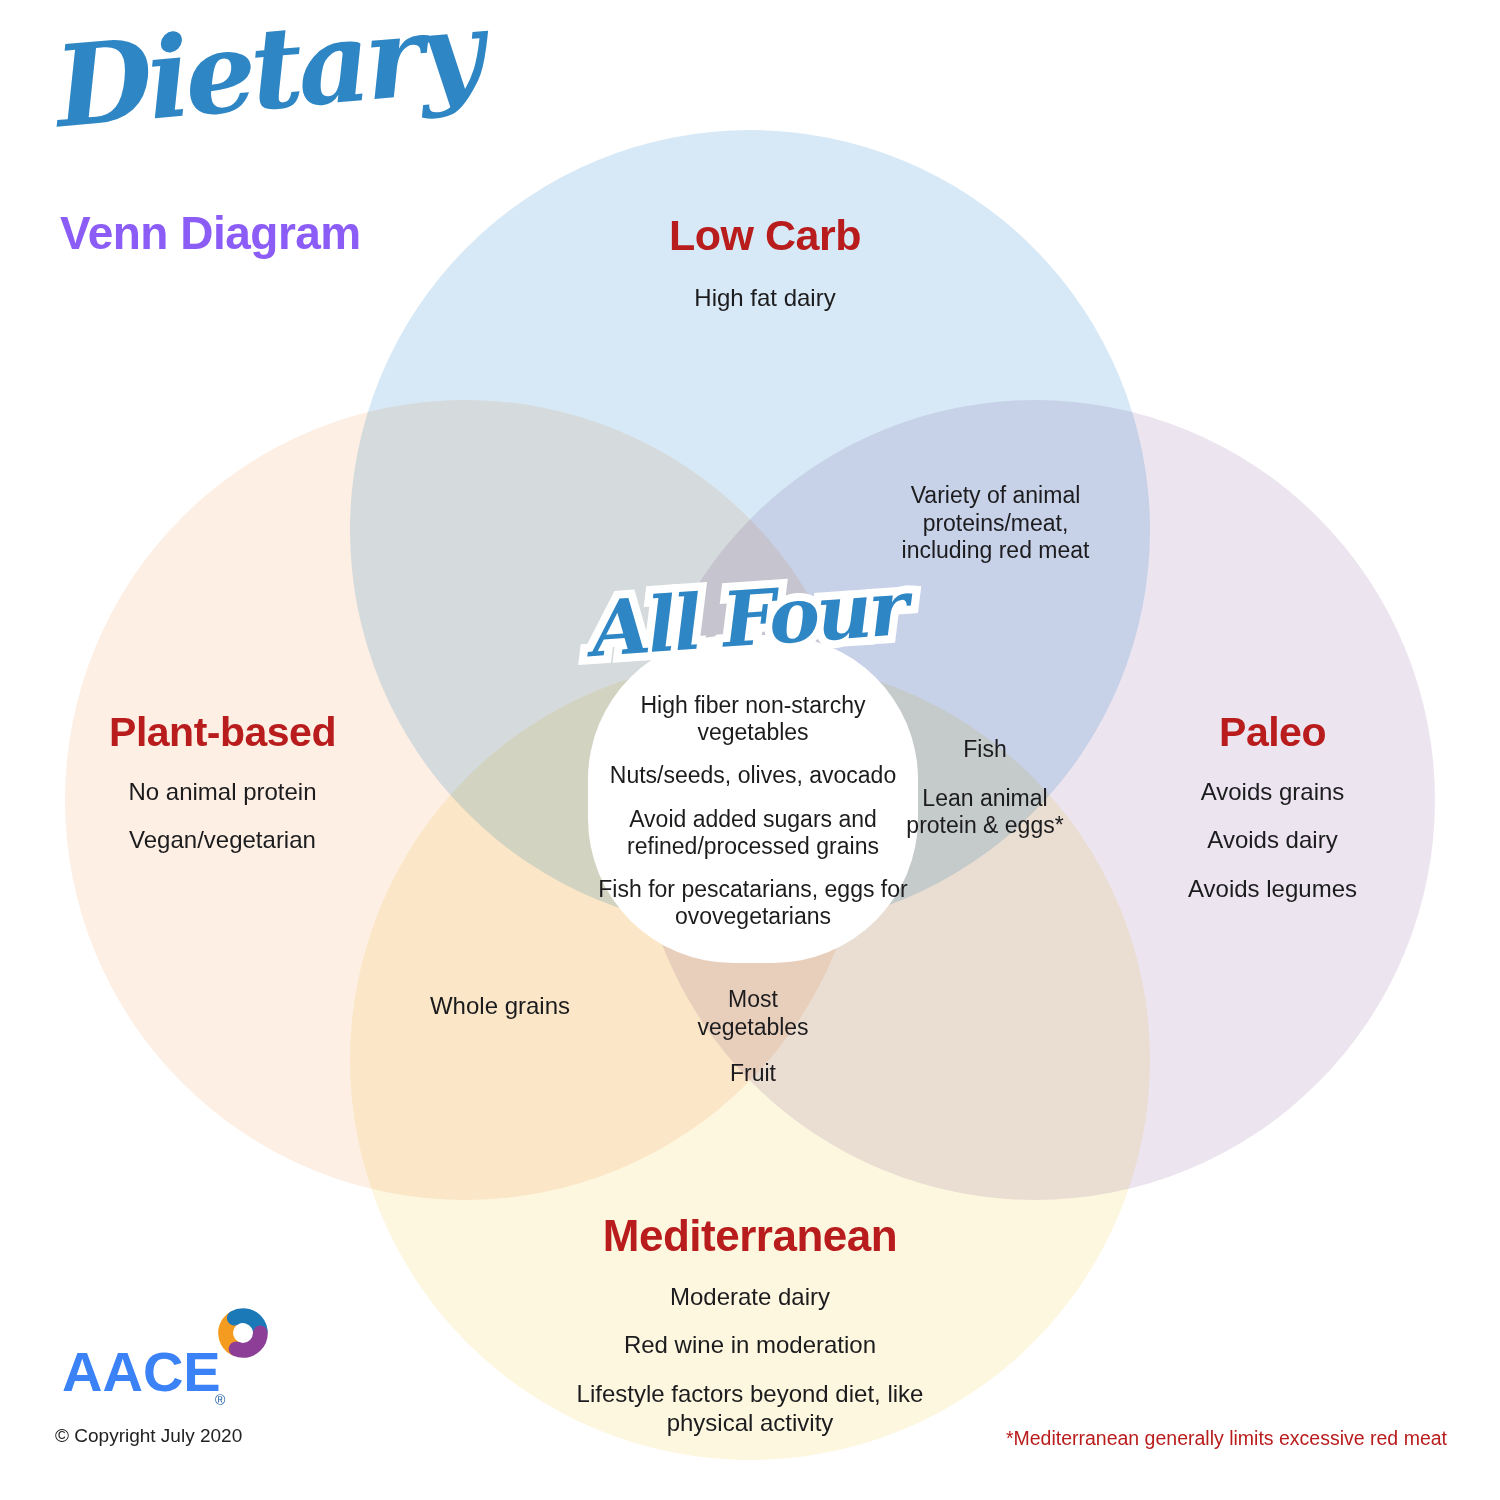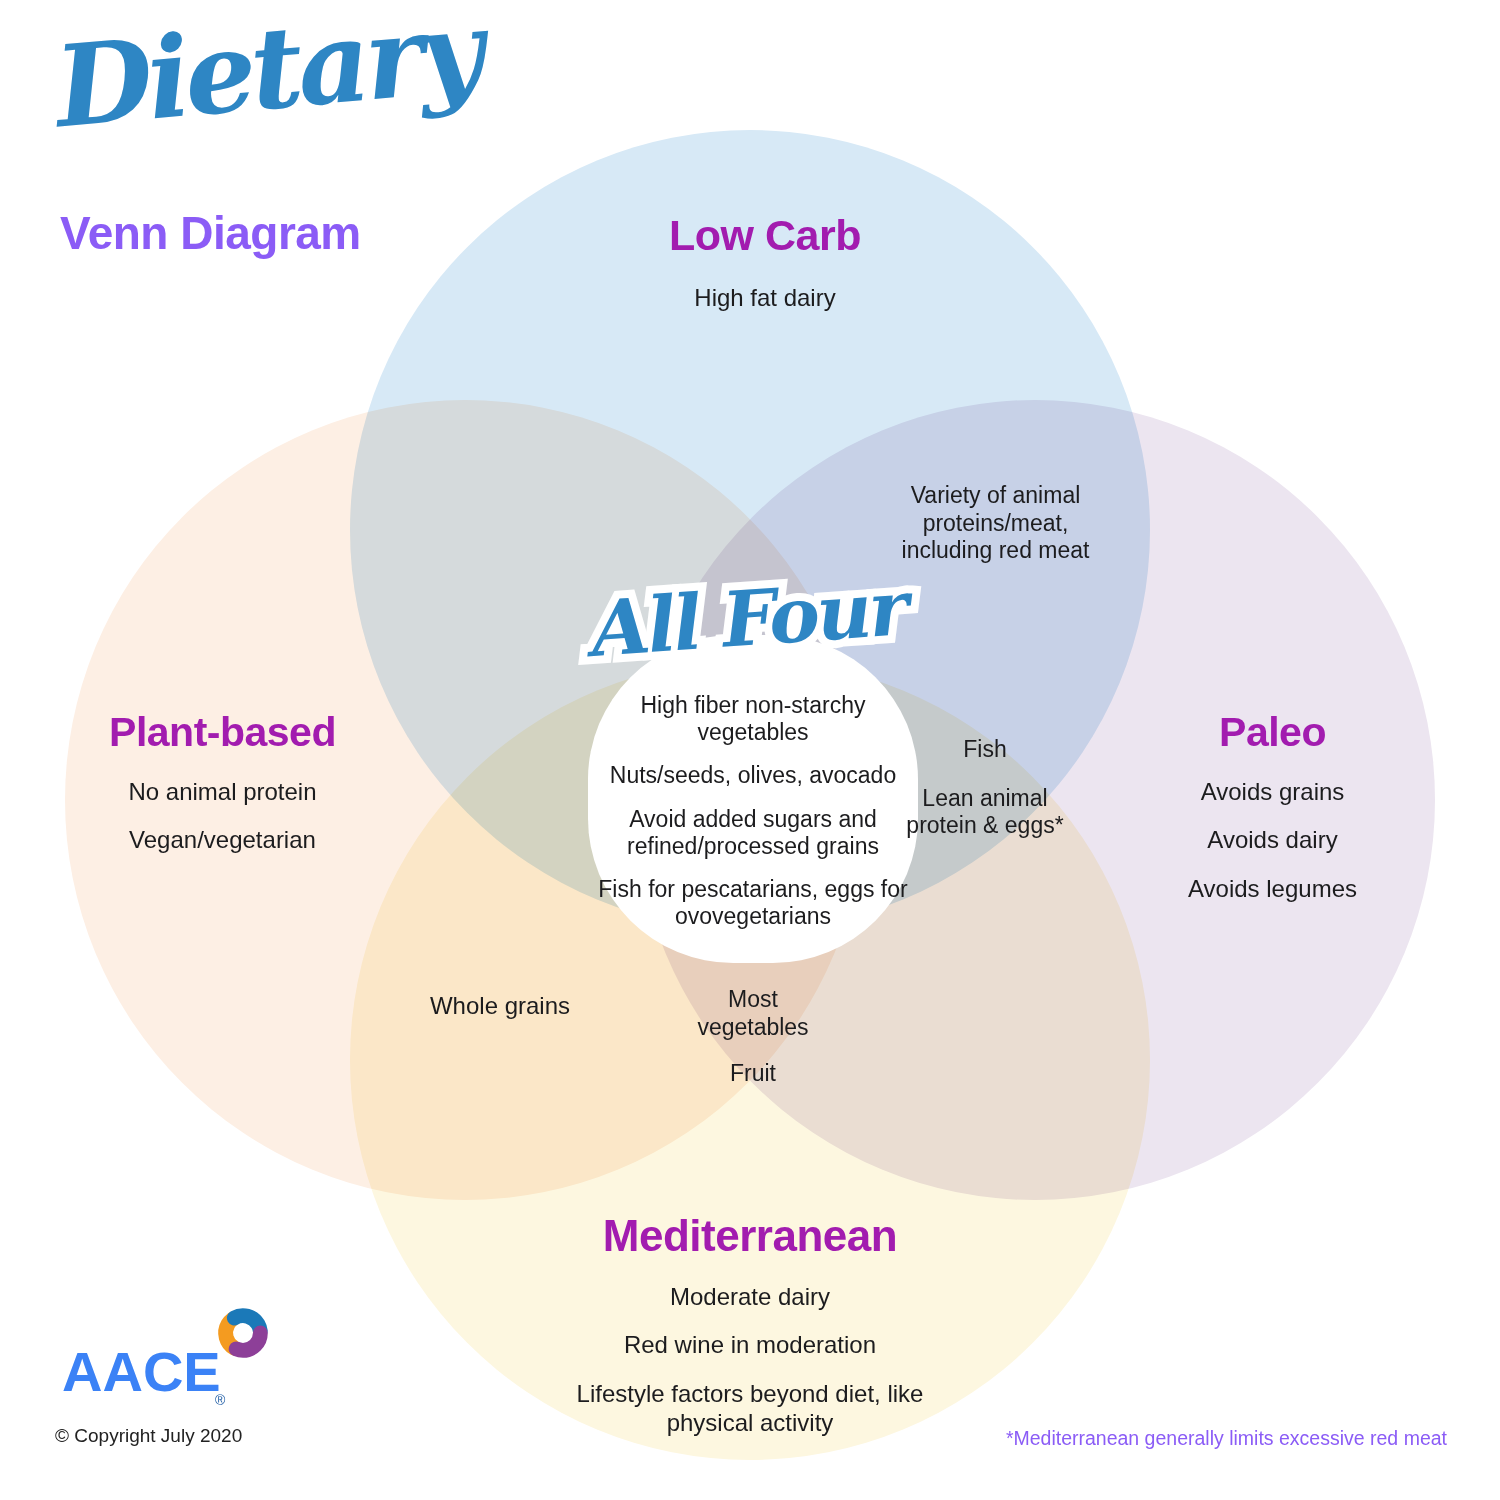--- a/index.html
+++ b/index.html
@@ -13,21 +13,21 @@
   .c-lowcarb{left:350px;top:130px;background:#d7e9f6;}
   .c-plant{left:65px;top:400px;background:#fdefe4;}
   .c-paleo{left:635px;top:400px;background:#ece5f0;}
   .c-med{left:350px;top:660px;background:#fdf7e0;}
   .center-blob{position:absolute;left:588px;top:635px;width:330px;height:328px;
                background:#ffffff;border-radius:44%;}
 
   
   .abs{position:absolute;}
   .ctr{text-align:center;}
-  .set-heading{font-size:41px;font-weight:800;letter-spacing:-0.5px;line-height:1;margin:0 0 24px 0;color:#a21caf;}
+  .set-heading{font-size:41px;font-weight:800;letter-spacing:-0.5px;line-height:1;margin:0 0 24px 0;color:#b91c1c;}
   .set-item{font-size:24px;line-height:1.22;margin:0 0 19px 0;}
   .small-label{font-size:23px;line-height:1.2;}
 
   
   .script{font-family:"DejaVu Serif","Liberation Serif",serif;font-style:italic;font-weight:700;color:#2e86c4;}
   .t-script{left:50px;top:22px;font-size:112px;letter-spacing:-5px;transform:rotate(-5deg);transform-origin:left top;}
   .t-sub{left:60px;top:206px;font-size:46px;font-weight:800;letter-spacing:-0.5px;color:#8b5cf6;}
 
   
   .lc-block{left:515px;top:214px;width:500px;}
@@ -57,21 +57,21 @@
   .center-list{left:583px;top:692px;width:340px;}
   .center-list .ci{font-size:23px;line-height:1.16;margin-bottom:17px;}
 
   
   .aace{left:62px;top:1300px;width:280px;height:110px;}
   .aace-text{position:absolute;left:0;top:44px;font-size:56px;font-weight:800;letter-spacing:0px;
              color:#3b82f6;line-height:1;}
   .aace-reg{position:absolute;left:153px;top:92px;font-size:14px;color:#1d5ba4;}
   .aace-swirl{position:absolute;left:150px;top:2px;width:62px;height:62px;}
   .copyright{left:55px;top:1425px;font-size:19px;color:#222;}
-  .footnote{right:53px;top:1427px;font-size:19.5px;text-align:right;color:#8b5cf6;}
+  .footnote{right:53px;top:1427px;font-size:19.5px;text-align:right;color:#b91c1c;}
 </style>
 </head>
 <body>
 
 <div class="canvas">
 
   <div class="circles">
     <div class="circle c-lowcarb"></div>
     <div class="circle c-plant"></div>
     <div class="circle c-paleo"></div>

